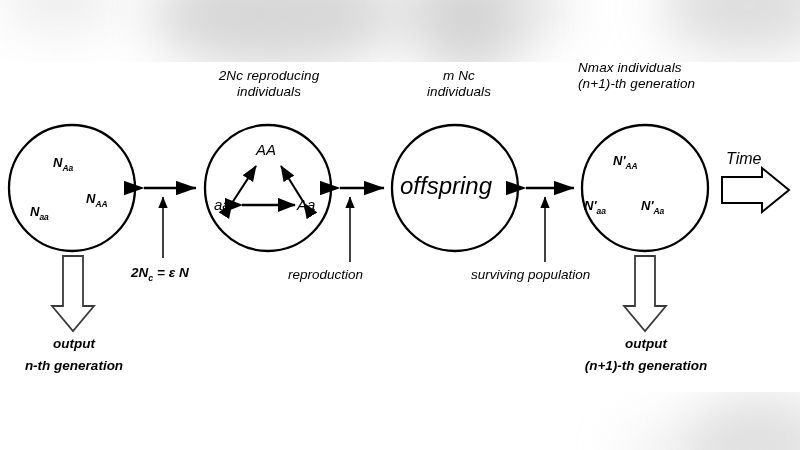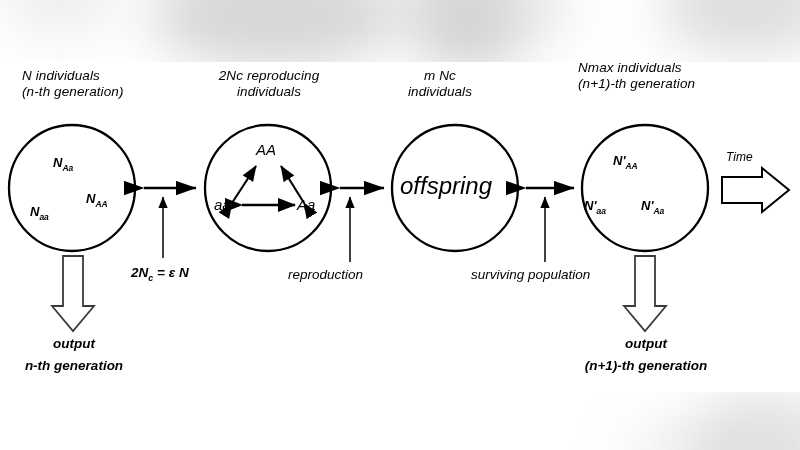--- a/index.html
+++ b/index.html
@@ -96,21 +96,21 @@
     font-style: italic;
     font-weight: bold;
     font-size: 13.5px;
     line-height: 22px;
     text-align: center;
     white-space: pre-line;
   }
   .time-lbl {
     position: absolute;
     font-style: italic;
-    font-size: 12px;
+    font-size: 16px;
     white-space: nowrap;
   }
 </style>
 </head>
 <body>
 
 <div id="stage">
 
   <div class="smudge s1"></div>
   <div class="smudge s2"></div>
@@ -152,25 +152,23 @@
     <line x1="304" y1="203" x2="281" y2="166" stroke="#000" stroke-width="2.1" marker-start="url(#ahtri)" marker-end="url(#ahtri)"></line>
     <line x1="242" y1="205" x2="295" y2="205" stroke="#000" stroke-width="2.4" marker-start="url(#ahtri)" marker-end="url(#ahtri)"></line>
 
     <path d="M63,256 L83,256 L83,306 L94,306 L73,331 L52,306 L63,306 Z" fill="#fff" stroke="#3a3a3a" stroke-width="1.8" stroke-linejoin="miter"></path>
 
     <path d="M635,256 L655,256 L655,306 L666,306 L645,331 L624,306 L635,306 Z" fill="#fff" stroke="#3a3a3a" stroke-width="1.8" stroke-linejoin="miter"></path>
 
     <path d="M722,177 L762,177 L762,168 L789,190 L762,212 L762,203 L722,203 Z" fill="#fff" stroke="#000" stroke-width="2" stroke-linejoin="miter"></path>
   </svg>
 
-  <div class="lbl head" style="left:22px; top:68px;">N individuals
-(n-th generation)</div>
   <div class="lbl head" style="left:205px; top:68px; text-align:center; width:128px;">2Nc reproducing
 individuals</div>
-  <div class="lbl head" style="left:381px; top:68px; text-align:center; width:118px;">m Nc
+  <div class="lbl head" style="left:400px; top:68px; text-align:center; width:118px;">m Nc
 individuals</div>
   <div class="lbl head" style="left:578px; top:60px;">Nmax individuals
 (n+1)-th generation</div>
 
   <div class="geno" style="left:53px; top:155px;">
     <span>N</span><sub>Aa</sub>
   </div>
   <div class="geno" style="left:86px; top:191px;">
     <span>N</span><sub>AA</sub>
   </div>

